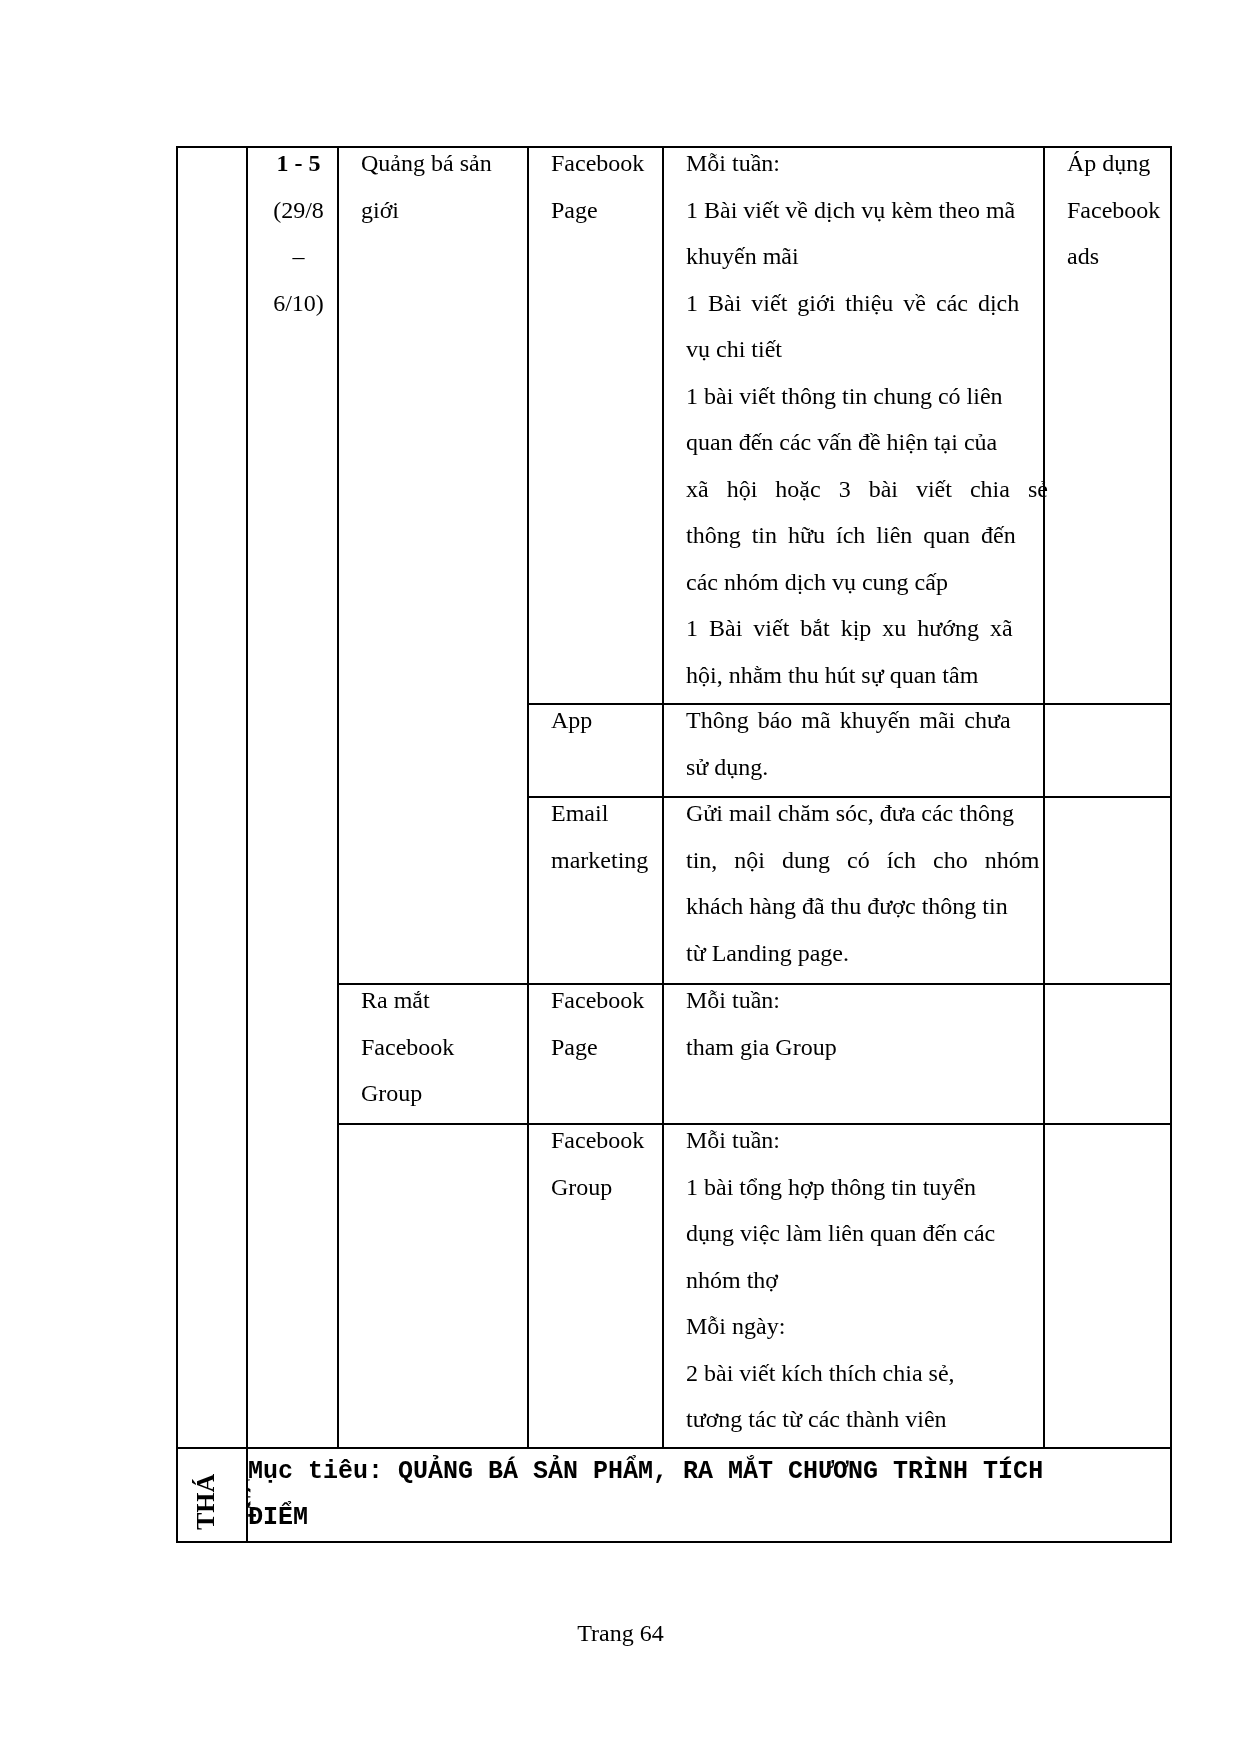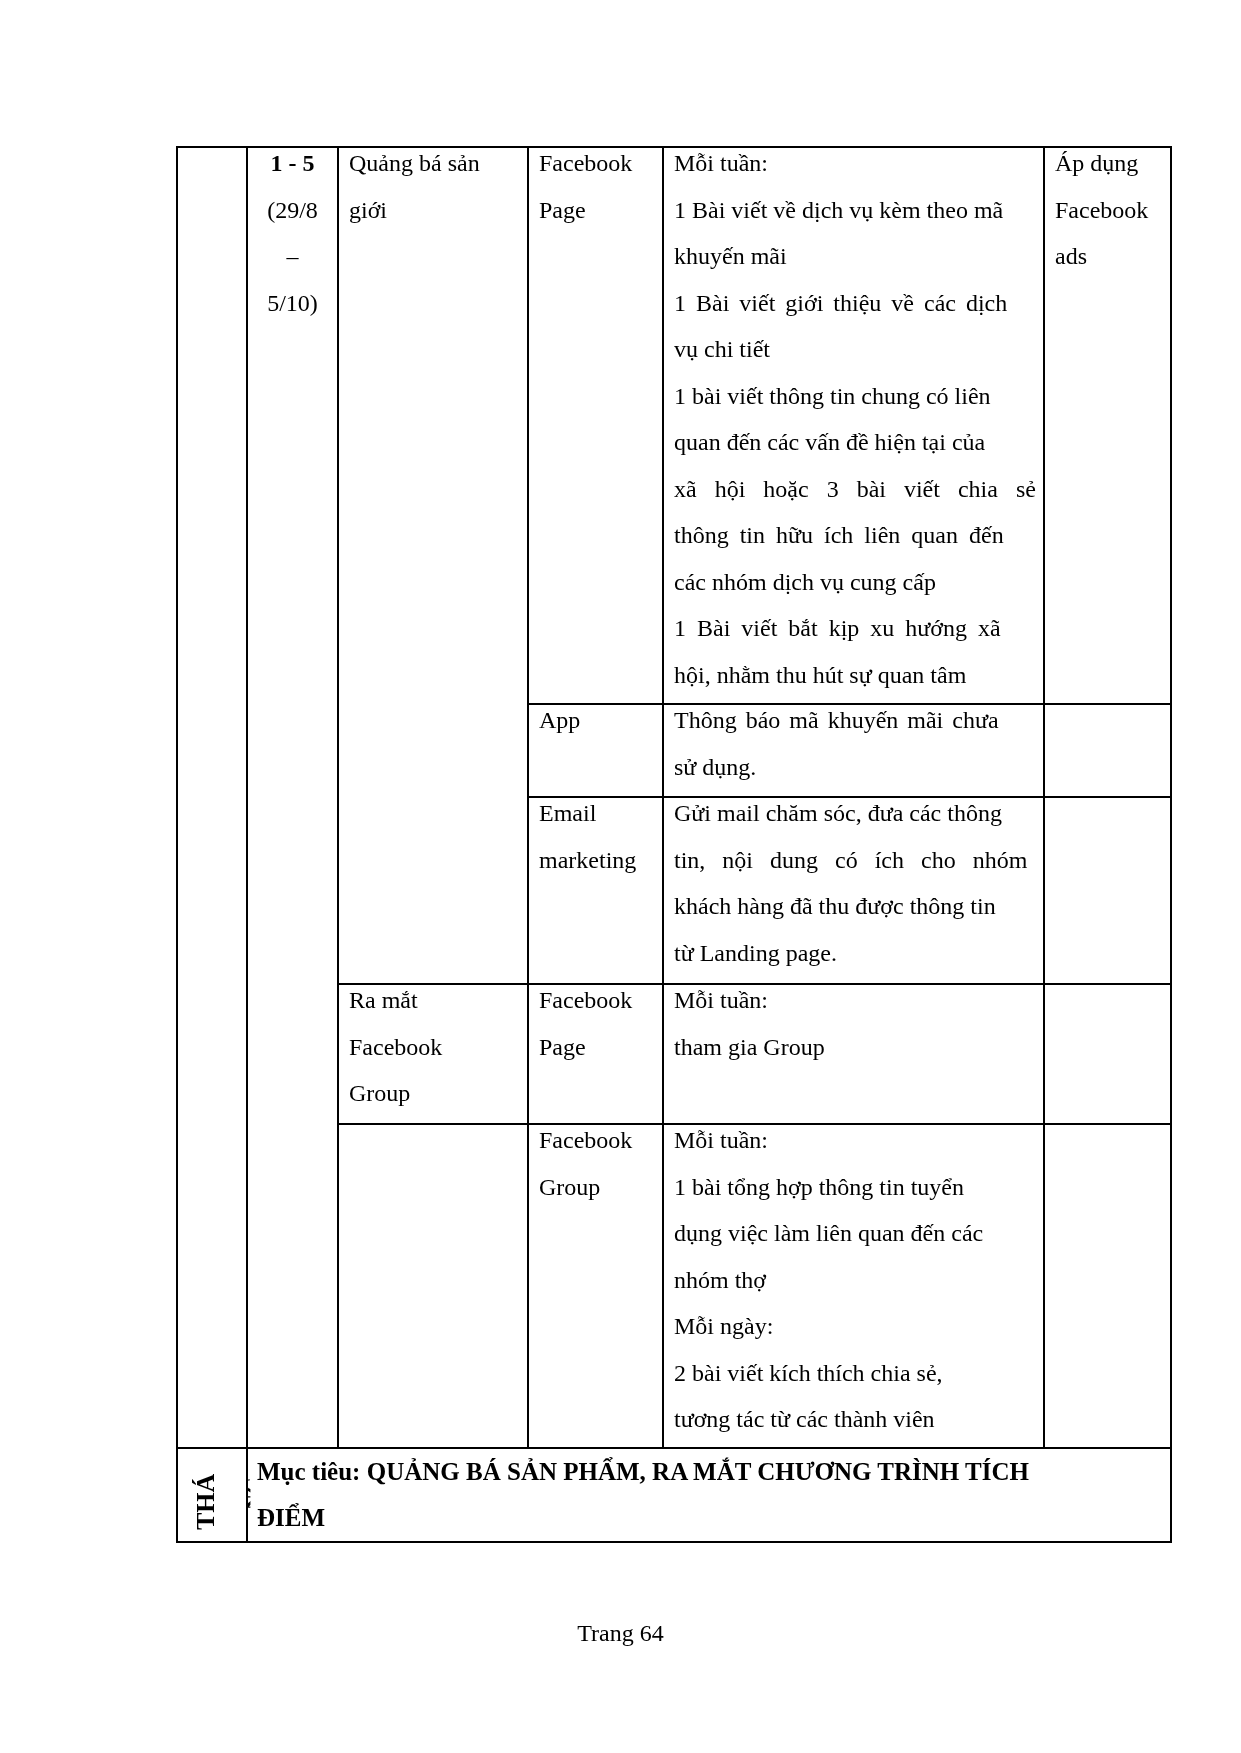--- a/index.html
+++ b/index.html
@@ -7,21 +7,21 @@
       width: 1241px; height: 1753px; position: relative; overflow: hidden;
       font-family: "Liberation Serif", "DejaVu Serif", serif;
       color: #000000;
     }
     .page { position: absolute; left: 0; top: 0; width: 1241px; height: 1753px; }
     .cell {
       position: absolute; box-sizing: border-box;
       font-size: 24px; line-height: 46.5px;
       padding: 0 10px 0 10px;
     }
-    .cell .line { display: block; white-space: nowrap; }
+    .cell .line { display: block; white-space: nowrap; padding-left: 12px; }
     .bold { font-weight: bold; }
     .hline, .vline { position: absolute; background: #000; }
     .hline { height: 2px; }
     .vline { width: 2px; }
     .rot {
       position: absolute; font-weight: bold; font-size: 26px;
       transform: rotate(-90deg); transform-origin: left top; white-space: nowrap;
     }
     .footer {
       position: absolute; left: 0; width: 1241px; top: 1620px;
@@ -49,21 +49,21 @@
   <div class="vline" style="left:337px; top:146px; height:1303px;"></div>
   <div class="vline" style="left:527px; top:146px; height:1303px;"></div>
   <div class="vline" style="left:662px; top:146px; height:1303px;"></div>
   <div class="vline" style="left:1043px; top:146px; height:1303px;"></div>
   <div class="vline" style="left:1170px; top:146px; height:1397px;"></div>
 
   <div class="cell" style="left:248px; top:140px; width:89px; padding:0; text-align:center;">
     <span class="line bold">1 - 5</span>
     <span class="line">(29/8</span>
     <span class="line">–</span>
-    <span class="line">5/10)</span>
+    <span class="line">6/10)</span>
   </div>
 
   <div class="cell" style="left:339px; top:140px; width:171px;">
     <span class="line">Quảng bá sản</span>
     <span class="line">giới</span>
   </div>
 
   <div class="cell" style="left:529px; top:140px; width:133px;">
     <span class="line">Facebook</span>
     <span class="line">Page</span>
@@ -132,20 +132,20 @@
     <span class="line">dụng việc làm liên quan đến các</span>
     <span class="line">nhóm thợ</span>
     <span class="line">Mỗi ngày:</span>
     <span class="line">2 bài viết kích thích chia sẻ,</span>
     <span class="line">tương tác từ các thành viên</span>
   </div>
 
   <div class="rot" style="left:191px; top:1530px;">THÁ</div>
   <div class="rot" style="left:240px; top:1510px; font-size:22px; clip-path: inset(0 0 60% 0);">NG</div>
 
-  <div class="goal" style="left:257px; top:1449px; width:900px;">
+  <div class="goal" style="left:248px; top:1449px; width:900px;font-family:Liberation Mono, monospace;">
     <div>Mục tiêu:  QUẢNG BÁ SẢN PHẨM, RA MẮT CHƯƠNG TRÌNH TÍCH</div>
     <div>ĐIỂM</div>
   </div>
 
   <div class="footer">Trang 64</div>
 
 </div>
 
 </body></html>

